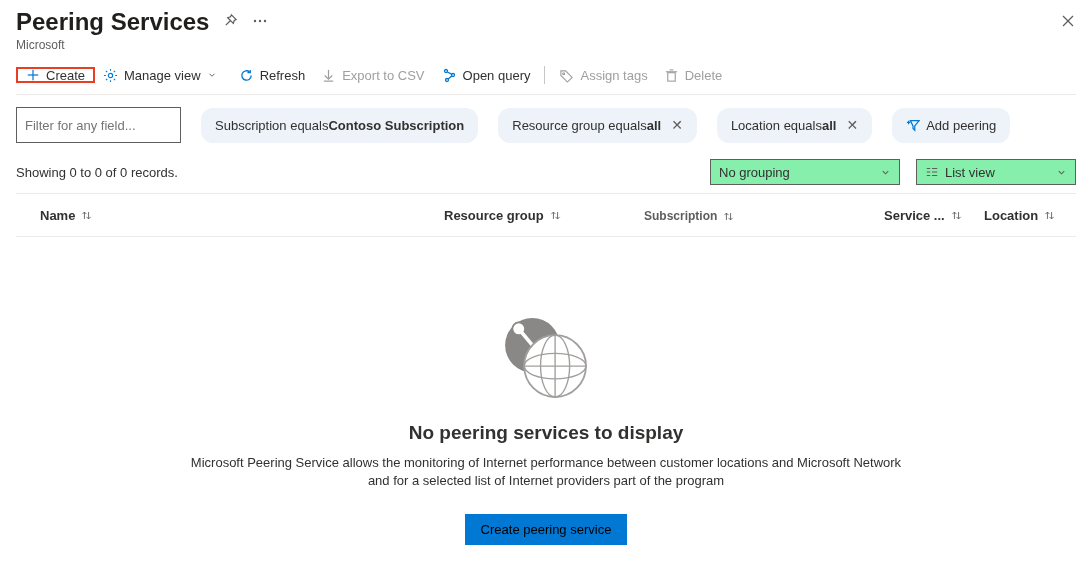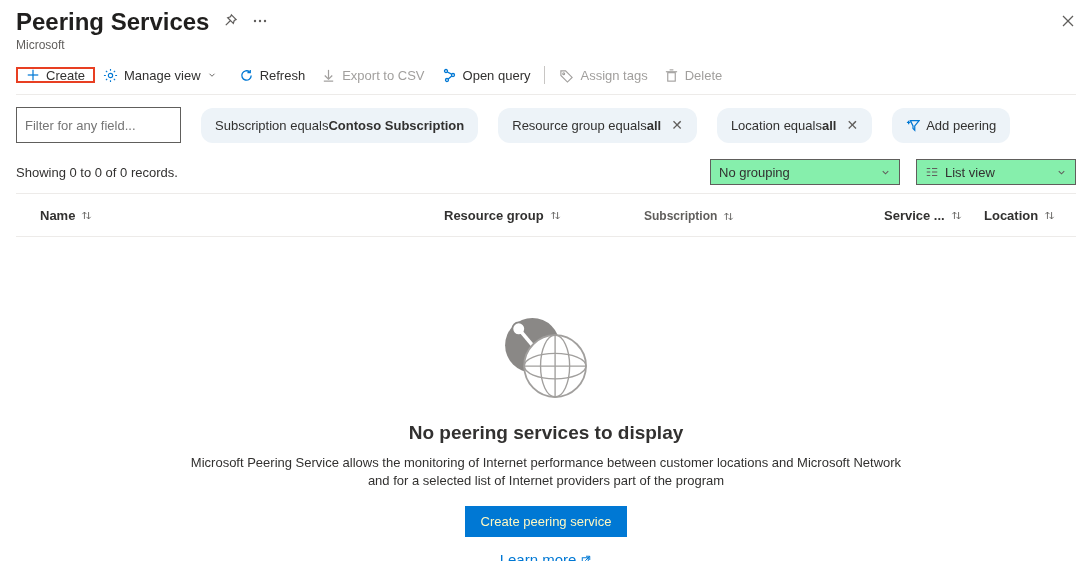--- a/index.html
+++ b/index.html
@@ -40,21 +40,21 @@
   .th svg { margin-left: 6px; color: #605e5c; }
   .th.name { flex: 0 0 420px; padding-left: 16px; }
   .th.rg { flex: 0 0 200px; }
   .th.sub { flex: 0 0 240px; }
   .th.svc { flex: 0 0 100px; }
   .th.loc { flex: 1; }
 
   .empty { text-align: center; padding: 70px 0 0 0; }
   .empty h2 { font-size: 19px; font-weight: 600; margin-top: 12px; color: #323130; }
   .empty p { font-size: 13px; color: #323130; max-width: 720px; margin: 10px auto 0 auto; line-height: 1.4; }
-  .empty .primary { display: inline-block; margin-top: 16px; background: #0078d4; color: #fef9c3; border: none; padding: 8px 16px; font-size: 13px; cursor: pointer; }
+  .empty .primary { display: inline-block; margin-top: 24px; background: #0078d4; color: #000000; border: none; padding: 8px 16px; font-size: 13px; cursor: pointer; }
   .empty a { display: inline-flex; align-items: center; margin-top: 14px; color: #0078d4; text-decoration: none; font-size: 15px; }
   .empty a svg { margin-left: 4px; }
 
   .globe { margin: 0 auto; width: 110px; }
 </style>
 </head>
 <body>
 
 <div class="wrap">
 

